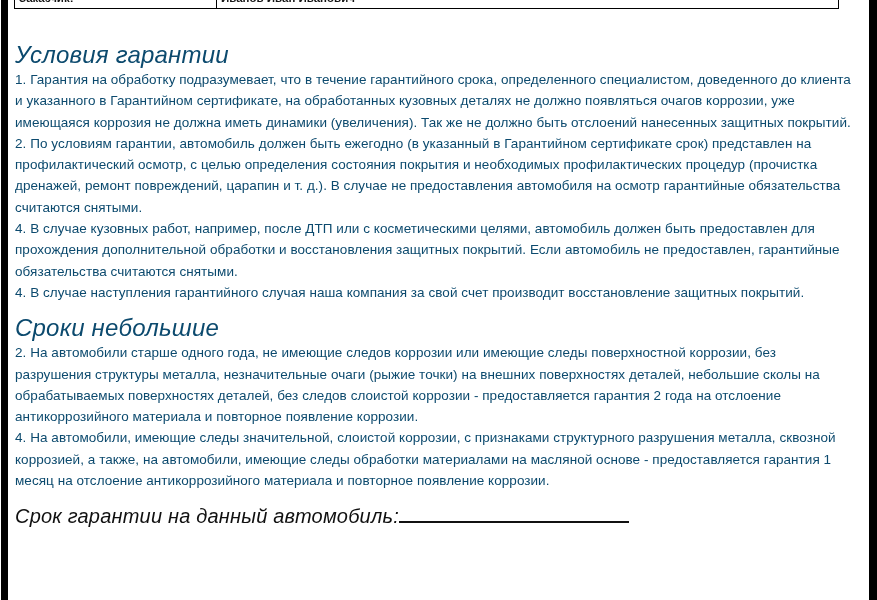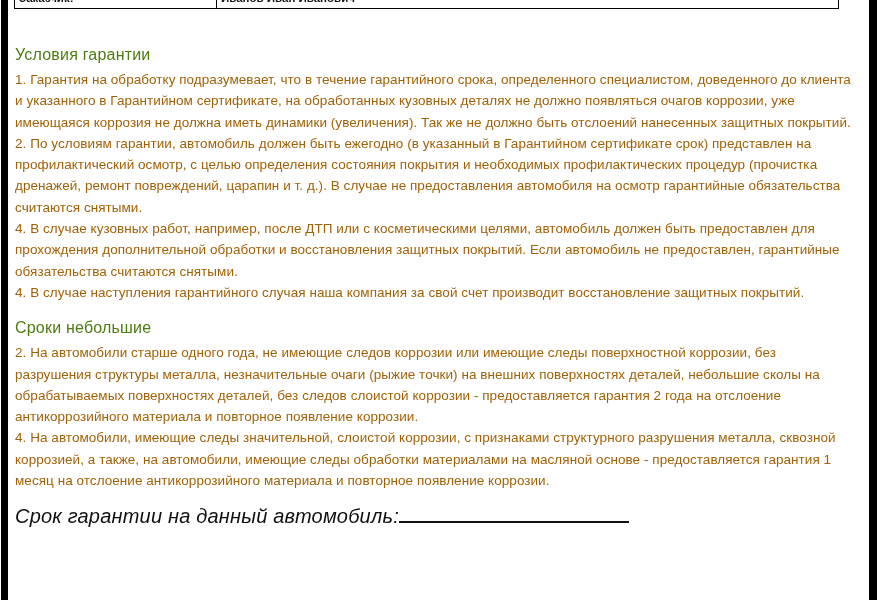--- a/index.html
+++ b/index.html
@@ -42,31 +42,32 @@
     overflow: hidden;
   }
   .header-cell.left  { width: 203px; }
   .header-cell.right { width: 622px; border-left: none; }
 
   .content {
     margin-left: 15px;
     width: 840px;
   }
   .section-heading {
-    font-size: 16px;
+    font-style: italic;
+    font-size: 24px;
     line-height: 23px;
-    color: #4d7c0f;
+    color: #0c4a6e;
     margin: 13px 0 3px 0;
     letter-spacing: 0.2px;
   }
   .section-heading.first { margin-top: 34px; }
   .para {
     font-size: 13.5px;
     line-height: 21.3px;
-    color: #a16207;
+    color: #0c4a6e;
     letter-spacing: 0.05px;
   }
   .fill-heading {
     font-style: italic;
     font-size: 20px;
     line-height: 23px;
     margin: 14px 0 0 0;
     color: #101010;
     letter-spacing: 0.2px;
     white-space: nowrap;

